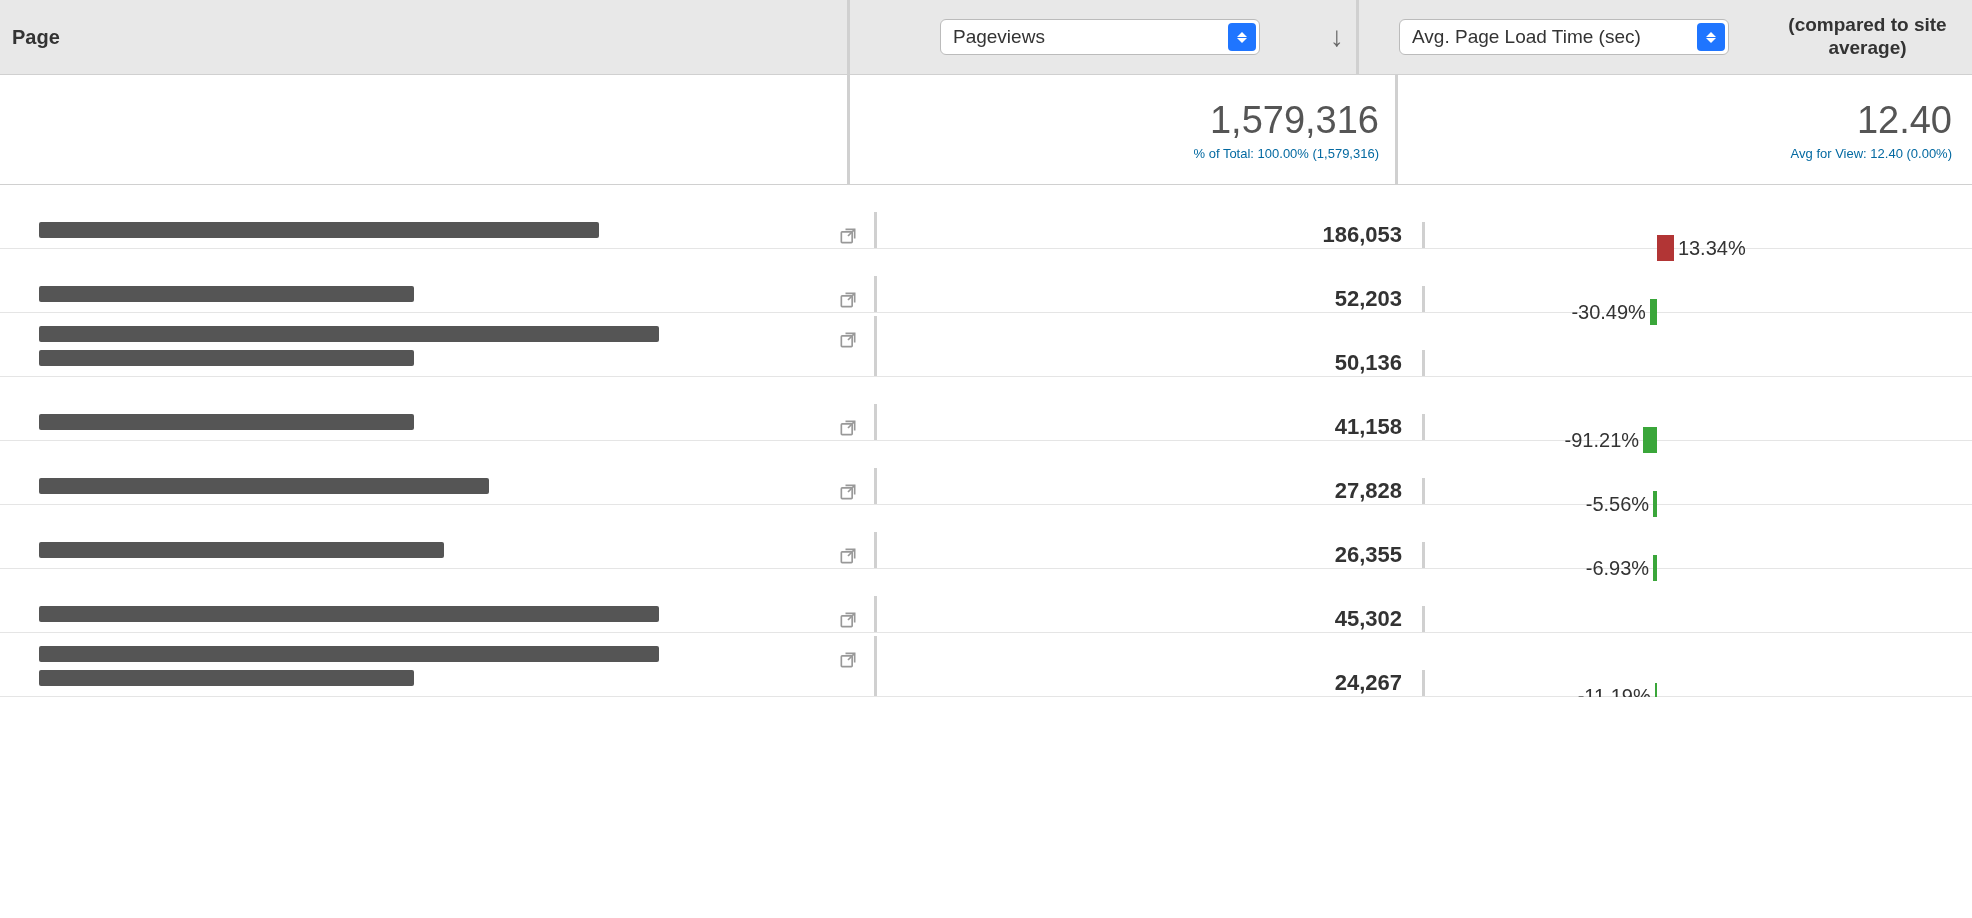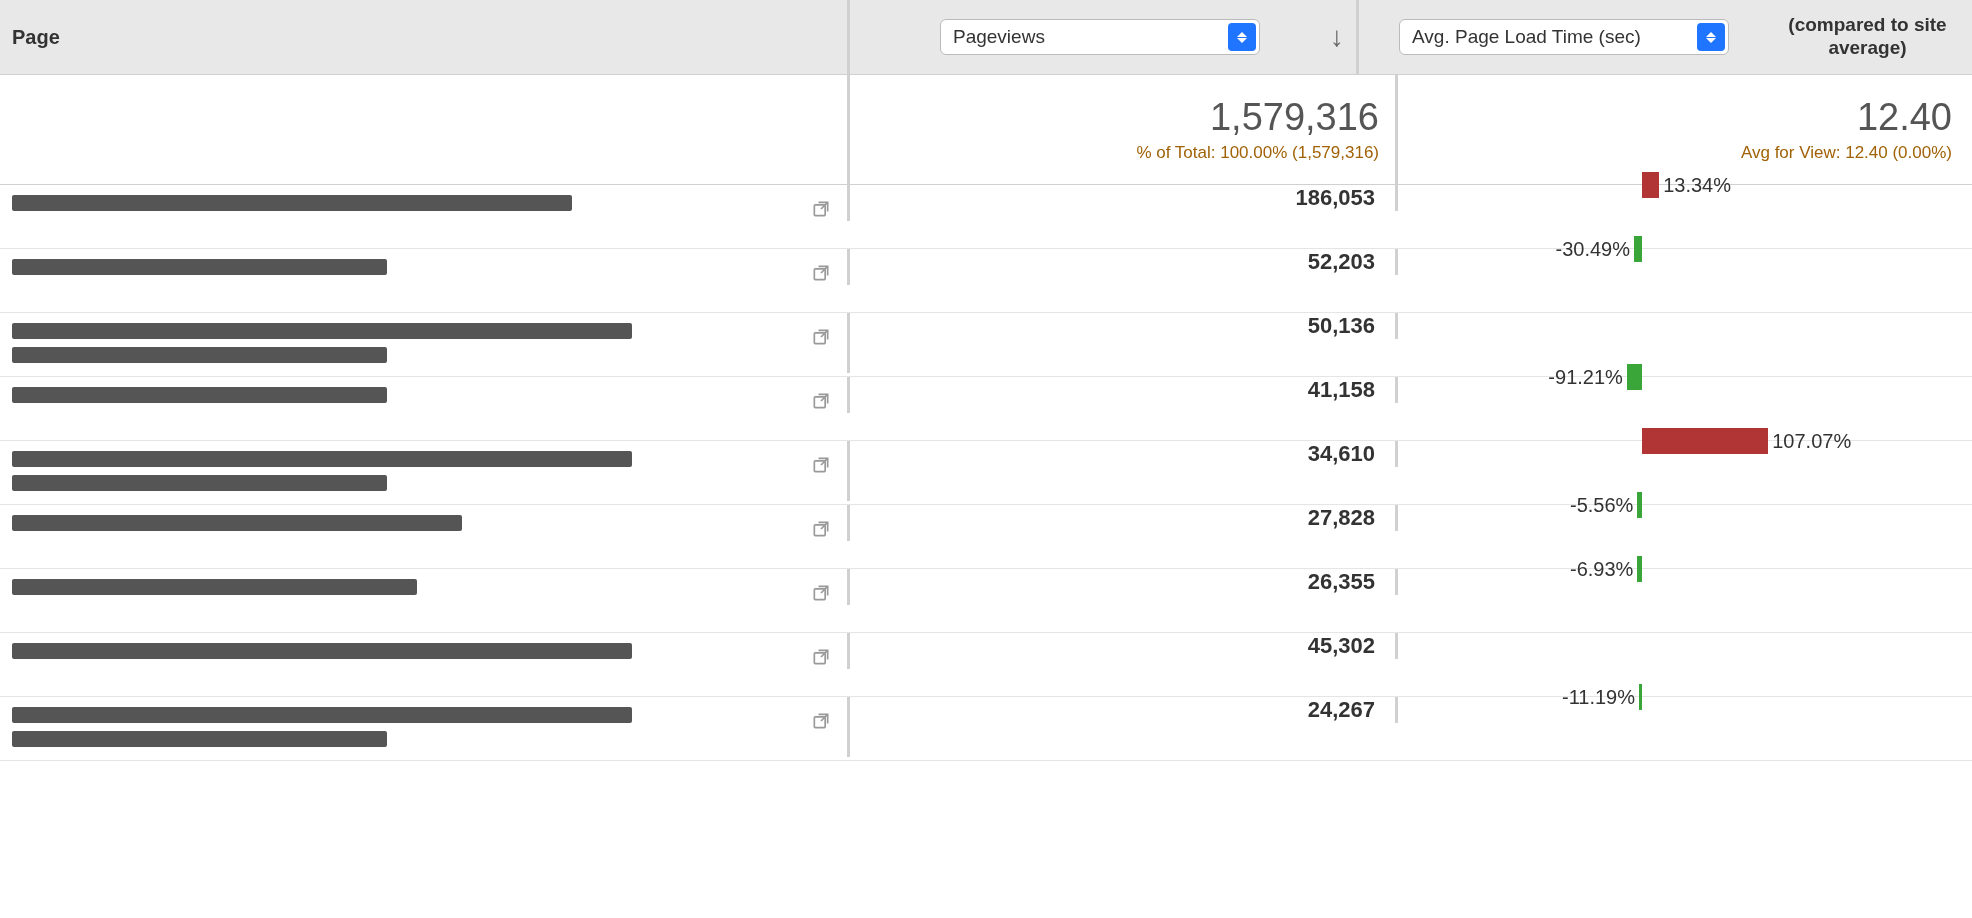--- a/index.html
+++ b/index.html
@@ -113,38 +113,39 @@
     flex-direction: column;
     align-items: flex-end;
     justify-content: center;
     padding: 10px 16px;
   }
   .summary-big {
     font-size: 38px;
     color: #555;
   }
   .summary-sub {
-    font-size: 17px;
-    color: #a16207;
+    font-size: 13px;
+    color: #0369a1;
     margin-top: 4px;
   }
   .summary-comparison {
     flex: 1;
     display: flex;
     flex-direction: column;
     align-items: flex-end;
     justify-content: center;
     padding: 10px 20px;
   }
 
   .data-row {
     display: flex;
     border-bottom: 1px solid #e5e5e5;
     min-height: 64px;
-    align-items: flex-start;
+    align-items: flex-end;
+    padding-left: 27px;
   }
   .data-page {
     width: 850px;
     border-right: 3px solid #d0d0d0;
     display: flex;
     align-items: center;
     padding: 10px 12px;
     position: relative;
   }
   .data-page-content {
@@ -332,113 +333,90 @@
         <div class="bar-track">
           <div class="axis-line"></div>
           <div class="bar neg" style="width: 2.63364%;"></div>
           <div class="bar-label" style="right: calc(60.1336% + 4px);">-91.21%</div>
         </div>
       </div>
     </div>
     <div class="data-row">
       <div class="data-page">
         <div class="data-page-content">
+          <div class="redact-line" style="width: 450px;"></div>
+        </div>
+        <div class="popout-icon">
+          <svg viewBox="0 0 24 24" width="20" height="20" fill="none" stroke="#999" stroke-width="2">
+            <rect x="4" y="7" width="13" height="13" rx="1"></rect>
+            <path d="M9 4h11v11"></path>
+            <path d="M20 4l-8 8"></path>
+          </svg>
+        </div>
+      </div>
+      <div class="data-pageviews">27,828</div>
+      <div class="data-comparison">
+        <div class="bar-track">
+          <div class="axis-line"></div>
+          <div class="bar neg" style="width: 0.8%;"></div>
+          <div class="bar-label" style="right: calc(58.3% + 4px);">-5.56%</div>
+        </div>
+      </div>
+    </div>
+    <div class="data-row">
+      <div class="data-page">
+        <div class="data-page-content">
+          <div class="redact-line" style="width: 405px;"></div>
+        </div>
+        <div class="popout-icon">
+          <svg viewBox="0 0 24 24" width="20" height="20" fill="none" stroke="#999" stroke-width="2">
+            <rect x="4" y="7" width="13" height="13" rx="1"></rect>
+            <path d="M9 4h11v11"></path>
+            <path d="M20 4l-8 8"></path>
+          </svg>
+        </div>
+      </div>
+      <div class="data-pageviews">26,355</div>
+      <div class="data-comparison">
+        <div class="bar-track">
+          <div class="axis-line"></div>
+          <div class="bar neg" style="width: 0.8%;"></div>
+          <div class="bar-label" style="right: calc(58.3% + 4px);">-6.93%</div>
+        </div>
+      </div>
+    </div>
+    <div class="data-row">
+      <div class="data-page">
+        <div class="data-page-content">
+          <div class="redact-line" style="width: 620px;"></div>
+        </div>
+        <div class="popout-icon">
+          <svg viewBox="0 0 24 24" width="20" height="20" fill="none" stroke="#999" stroke-width="2">
+            <rect x="4" y="7" width="13" height="13" rx="1"></rect>
+            <path d="M9 4h11v11"></path>
+            <path d="M20 4l-8 8"></path>
+          </svg>
+        </div>
+      </div>
+      <div class="data-pageviews">45,302</div>
+    </div>
+    <div class="data-row">
+      <div class="data-page">
+        <div class="data-page-content">
           <div class="redact-line" style="width: 620px;"></div>
           <div class="redact-line" style="width: 375px;"></div>
         </div>
         <div class="popout-icon">
           <svg viewBox="0 0 24 24" width="20" height="20" fill="none" stroke="#999" stroke-width="2">
             <rect x="4" y="7" width="13" height="13" rx="1"></rect>
             <path d="M9 4h11v11"></path>
             <path d="M20 4l-8 8"></path>
           </svg>
         </div>
       </div>
-      <div class="data-pageviews">34,610</div>
-      <div class="data-comparison">
-        <div class="bar-track">
-          <div class="axis-line"></div>
-          <div class="bar pos" style="width: 22%;"></div>
-          <div class="bar-label" style="left: calc(64.5% + 4px);">107.07%</div>
-        </div>
-      </div>
-    </div>
-    <div class="data-row">
-      <div class="data-page">
-        <div class="data-page-content">
-          <div class="redact-line" style="width: 450px;"></div>
-        </div>
-        <div class="popout-icon">
-          <svg viewBox="0 0 24 24" width="20" height="20" fill="none" stroke="#999" stroke-width="2">
-            <rect x="4" y="7" width="13" height="13" rx="1"></rect>
-            <path d="M9 4h11v11"></path>
-            <path d="M20 4l-8 8"></path>
-          </svg>
-        </div>
-      </div>
-      <div class="data-pageviews">27,828</div>
-      <div class="data-comparison">
-        <div class="bar-track">
-          <div class="axis-line"></div>
-          <div class="bar neg" style="width: 0.8%;"></div>
-          <div class="bar-label" style="right: calc(58.3% + 4px);">-5.56%</div>
-        </div>
-      </div>
-    </div>
-    <div class="data-row">
-      <div class="data-page">
-        <div class="data-page-content">
-          <div class="redact-line" style="width: 405px;"></div>
-        </div>
-        <div class="popout-icon">
-          <svg viewBox="0 0 24 24" width="20" height="20" fill="none" stroke="#999" stroke-width="2">
-            <rect x="4" y="7" width="13" height="13" rx="1"></rect>
-            <path d="M9 4h11v11"></path>
-            <path d="M20 4l-8 8"></path>
-          </svg>
-        </div>
-      </div>
-      <div class="data-pageviews">26,355</div>
-      <div class="data-comparison">
-        <div class="bar-track">
-          <div class="axis-line"></div>
-          <div class="bar neg" style="width: 0.8%;"></div>
-          <div class="bar-label" style="right: calc(58.3% + 4px);">-6.93%</div>
-        </div>
-      </div>
-    </div>
-    <div class="data-row">
-      <div class="data-page">
-        <div class="data-page-content">
-          <div class="redact-line" style="width: 620px;"></div>
-        </div>
-        <div class="popout-icon">
-          <svg viewBox="0 0 24 24" width="20" height="20" fill="none" stroke="#999" stroke-width="2">
-            <rect x="4" y="7" width="13" height="13" rx="1"></rect>
-            <path d="M9 4h11v11"></path>
-            <path d="M20 4l-8 8"></path>
-          </svg>
-        </div>
-      </div>
-      <div class="data-pageviews">45,302</div>
-    </div>
-    <div class="data-row">
-      <div class="data-page">
-        <div class="data-page-content">
-          <div class="redact-line" style="width: 620px;"></div>
-          <div class="redact-line" style="width: 375px;"></div>
-        </div>
-        <div class="popout-icon">
-          <svg viewBox="0 0 24 24" width="20" height="20" fill="none" stroke="#999" stroke-width="2">
-            <rect x="4" y="7" width="13" height="13" rx="1"></rect>
-            <path d="M9 4h11v11"></path>
-            <path d="M20 4l-8 8"></path>
-          </svg>
-        </div>
-      </div>
       <div class="data-pageviews">24,267</div>
       <div class="data-comparison">
         <div class="bar-track">
           <div class="axis-line"></div>
           <div class="bar neg" style="width: 0.508636%;"></div>
           <div class="bar-label" style="right: calc(58.0086% + 4px);">-11.19%</div>
         </div>
       </div>
     </div>
   </div>

